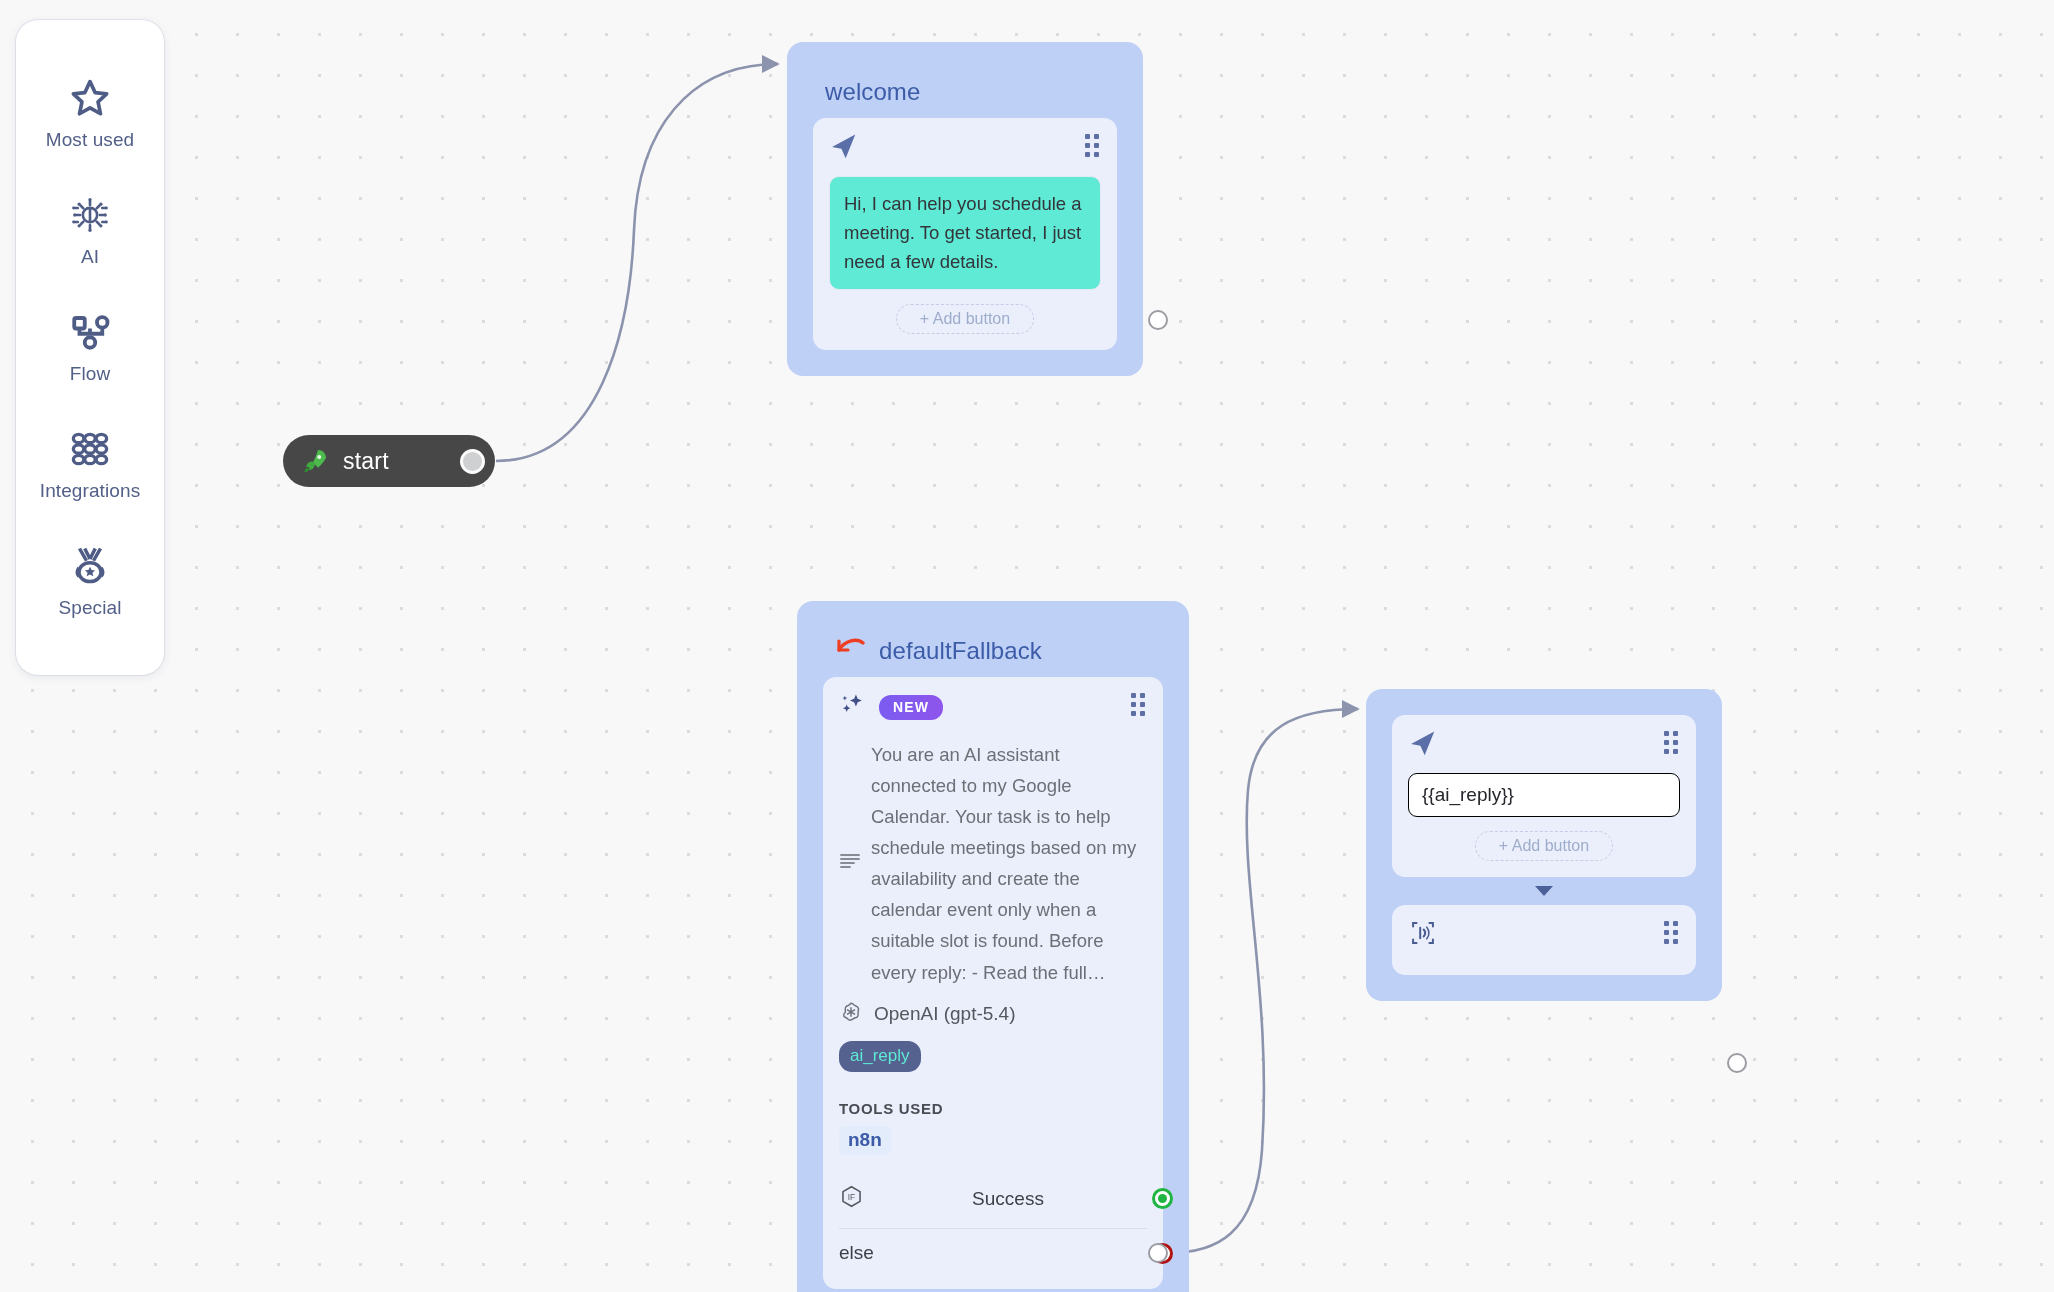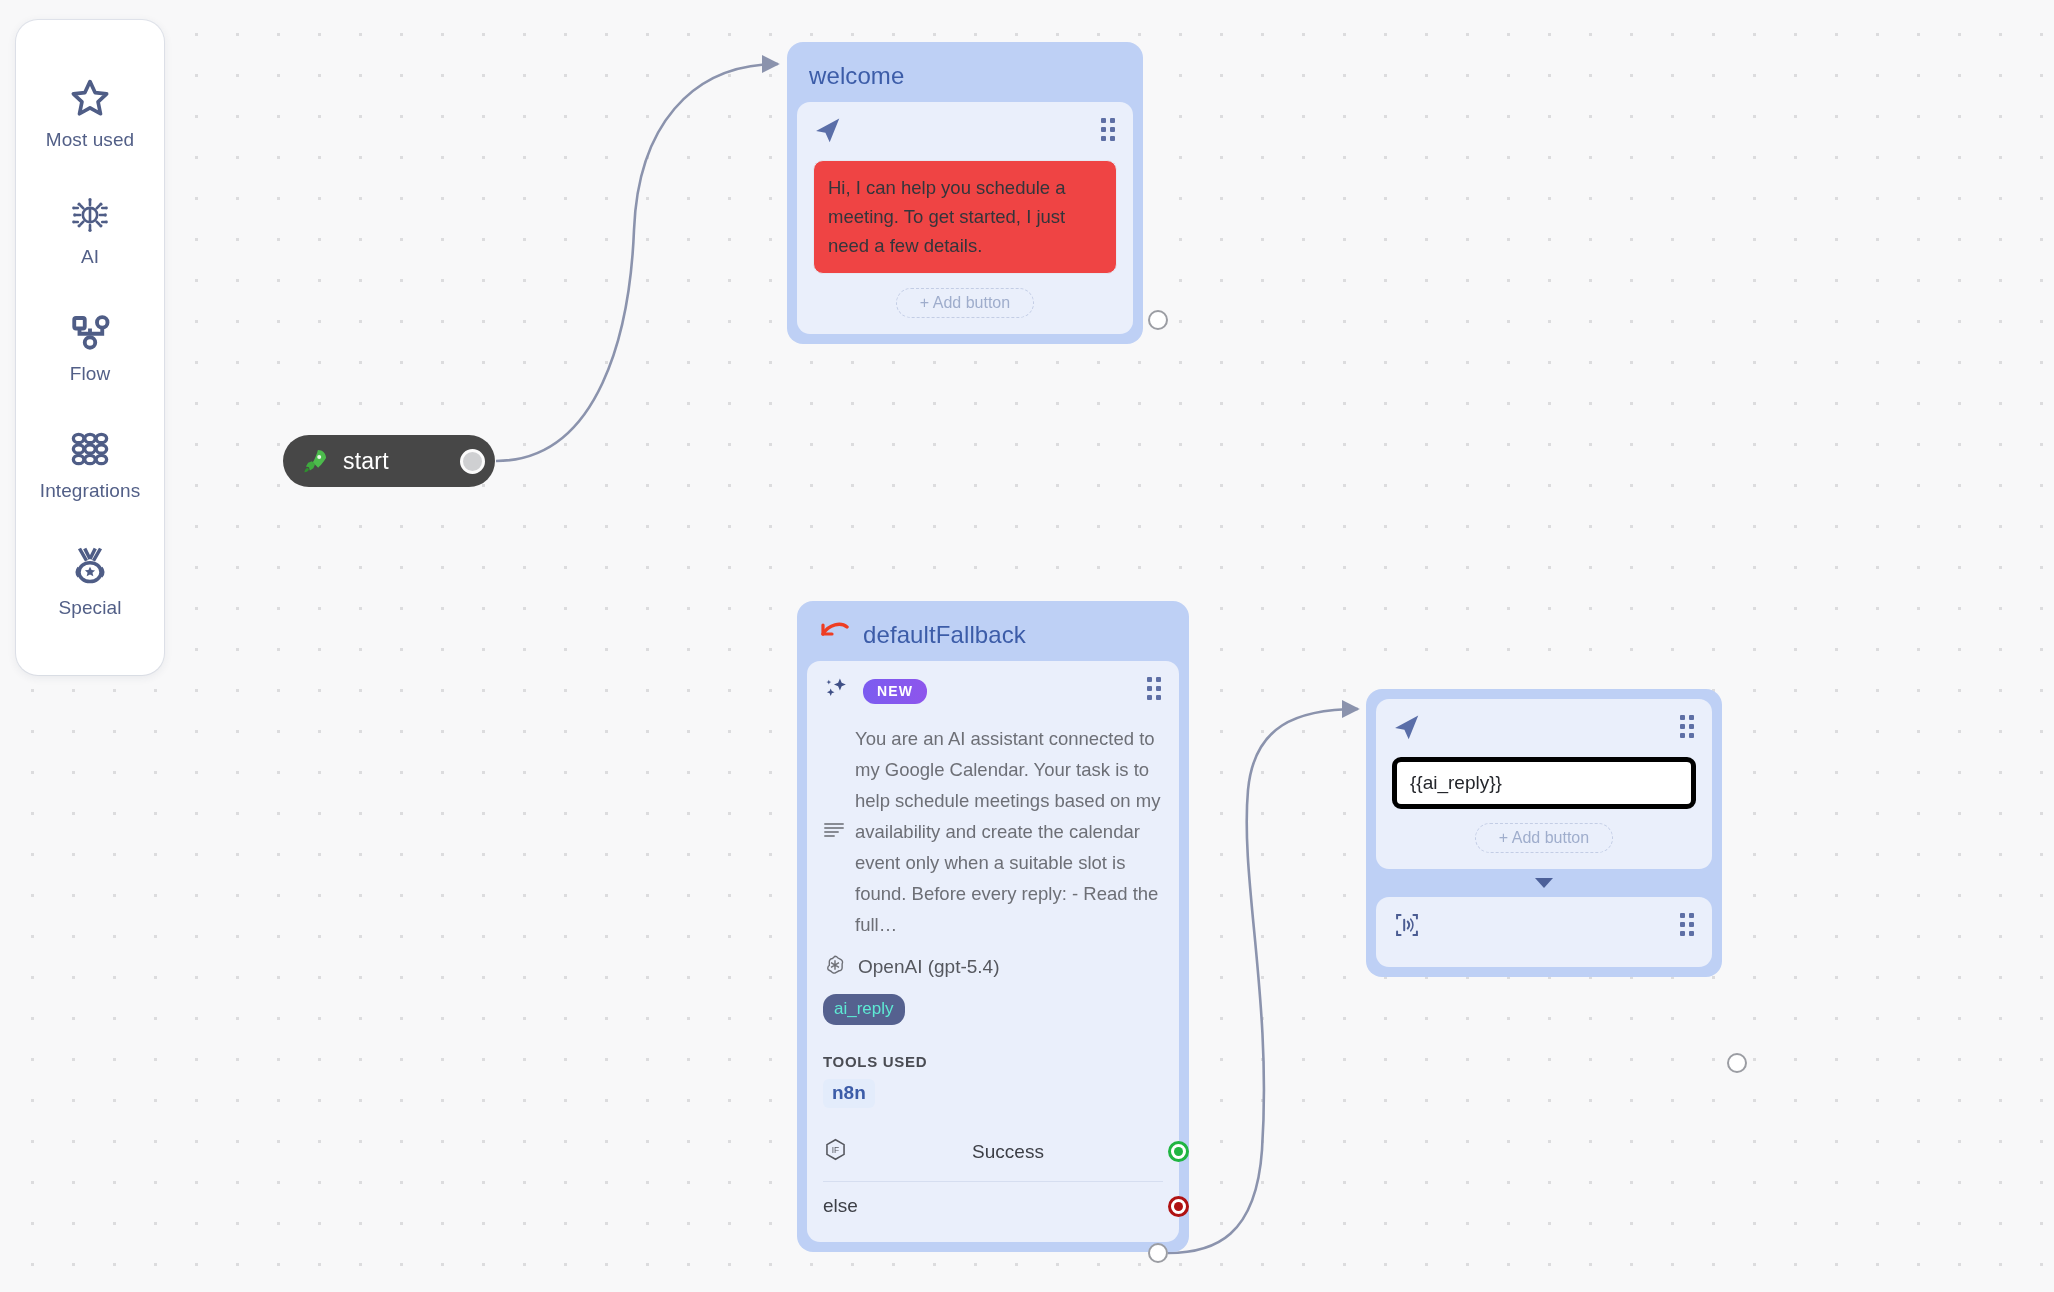--- a/index.html
+++ b/index.html
@@ -95,21 +95,21 @@
     background: #cfd0d2;
     border: 3px solid #fbfbfb;
     flex: 0 0 auto;
   }
 
   
   .node {
     position: absolute;
     background: #bed0f5;
     border-radius: 16px;
-    padding: 10px;
+    padding: 26px;
     z-index: 20;
   }
   .node-title {
     color: #3c5ca8;
     font-size: 24px;
     padding: 10px 6px 12px 12px;
     display: flex;
     align-items: center;
     gap: 14px;
     letter-spacing: 0.1px;
@@ -129,21 +129,21 @@
     display: grid;
     grid-template-columns: repeat(2, 5px);
     grid-template-rows: repeat(3, 5px);
     gap: 4px;
     cursor: grab;
     padding: 2px;
   }
   .grip i { width: 5px; height: 5px; background: #5e6fa5; border-radius: 1px; display: block; }
 
   .msg-box {
-    background: #ef4444;
+    background: #5eead4;
     border: 1px solid #e5e9f2;
     border-radius: 10px;
     padding: 12px 14px;
     font-size: 18.5px;
     line-height: 1.58;
     color: #33353b;
   }
   .add-button {
     margin: 14px auto 0 auto;
     width: 138px;
@@ -171,21 +171,21 @@
     background: #ffffff;
     border: 2.5px solid #9b9da3;
     z-index: 30;
     cursor: pointer;
   }
 
   
   #node-aireply { left: 1366px; top: 689px; width: 356px; }
   .var-input {
     background: #ffffff;
-    border: 5px solid #000000;
+    border: 1px solid #000000;
     border-radius: 9px;
     padding: 10px 13px;
     font-size: 19px;
     color: #24262b;
     margin-top: 10px;
   }
   .caret-down {
     width: 0; height: 0;
     border-left: 9px solid transparent;
     border-right: 9px solid transparent;

